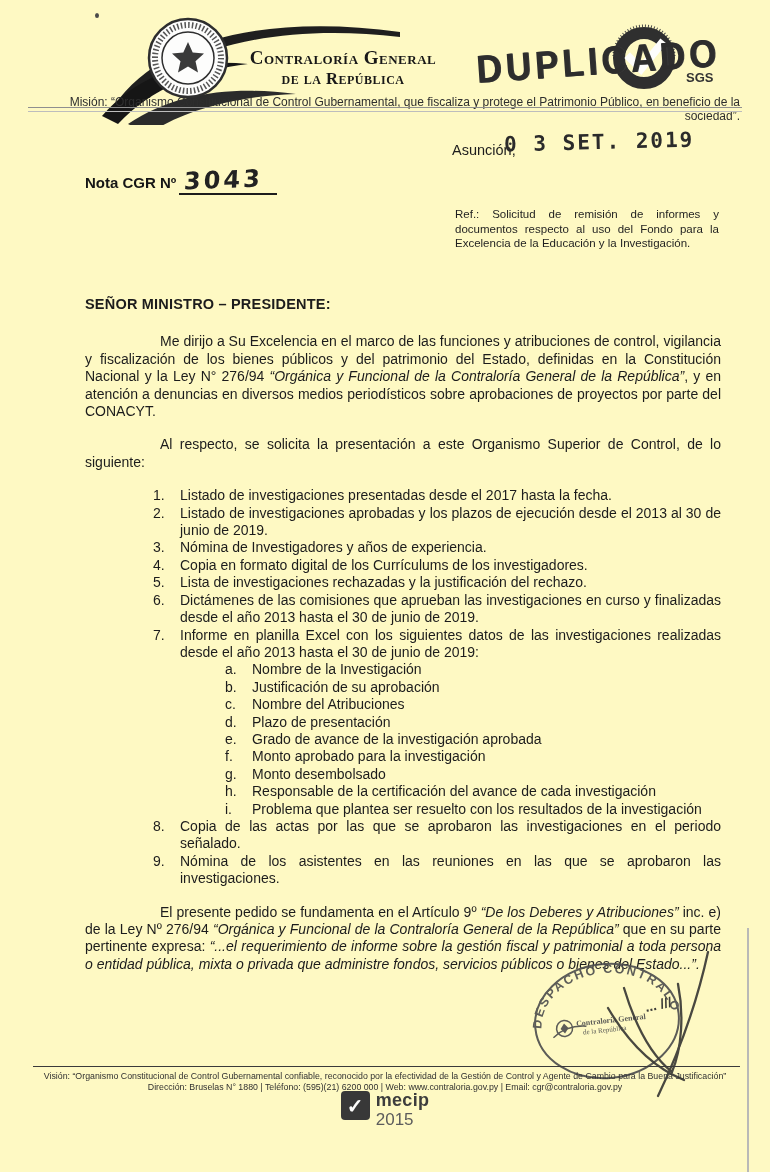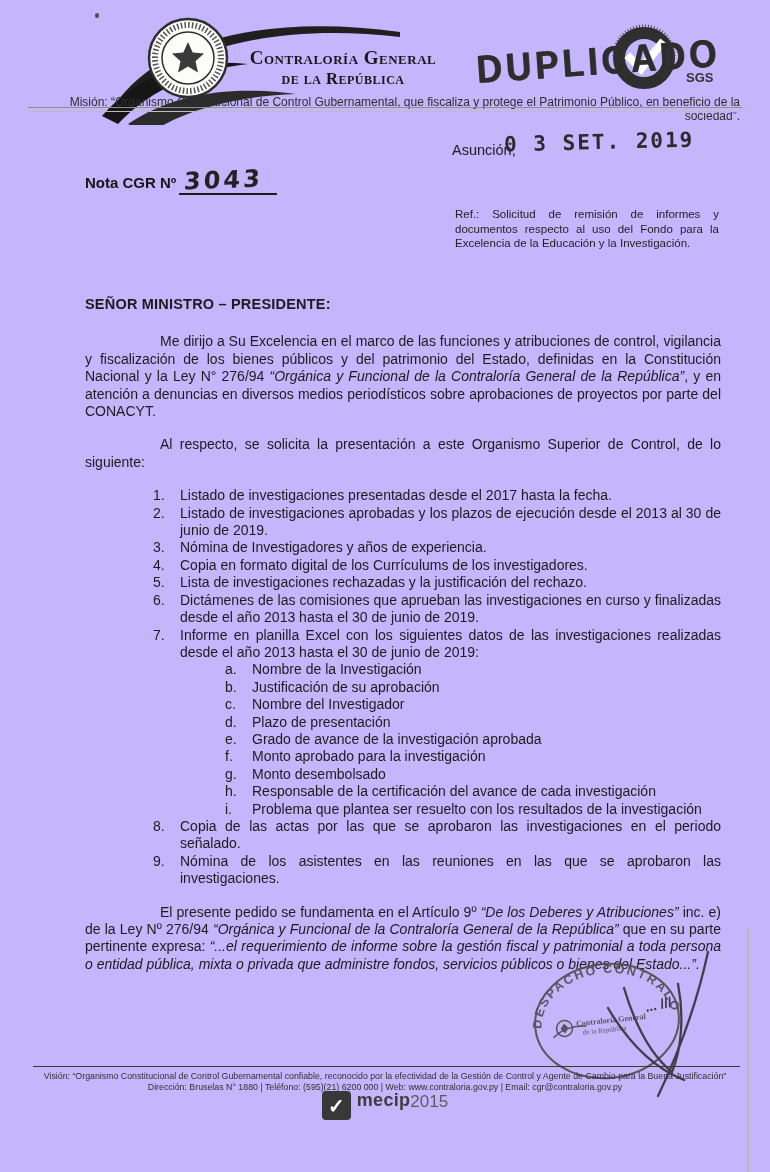--- a/index.html
+++ b/index.html
@@ -1,18 +1,18 @@
 <!DOCTYPE html>
 <html><head>
 <meta charset="utf-8">
 <style>
   html,body{margin:0;padding:0;background:#e8e8e6;}
   .page{
     position:relative;width:770px;height:1172px;margin:0 auto;
-    background:#c4b5fd;overflow:hidden;
+    background:#fef9c3;overflow:hidden;
     font-family:"Liberation Sans",sans-serif;color:#202020;
   }
   
   .artifact-dot{position:absolute;left:95px;top:13px;width:4px;height:5px;background:#4a4a4a;border-radius:50%;}
   .logo-svg{position:absolute;left:100px;top:10px;}
   .org-name{position:absolute;left:243px;top:48px;width:200px;text-align:center;
     font-family:"Liberation Serif",serif;font-weight:bold;color:#181818;line-height:1.05;}
   .org-name .l1{font-size:19px;font-variant:small-caps;letter-spacing:.5px;display:block;}
   .org-name .l2{font-size:16.5px;font-variant:small-caps;letter-spacing:.5px;display:block;margin-top:2px;}
   .duplicado{
@@ -58,21 +58,21 @@
   .it{font-style:italic;}
   
   .stamp-svg{position:absolute;left:512px;top:946px;opacity:.92;}
   
   .footer-rule{position:absolute;left:33px;top:1066px;width:707px;border-top:1.5px solid #3a3a3a;}
   .vision{position:absolute;left:40px;right:40px;top:1071px;text-align:center;font-size:8.8px;color:#303030;line-height:11px;}
   .direccion{position:absolute;left:40px;right:40px;top:1082px;text-align:center;font-size:8.8px;color:#303030;line-height:11px;}
   .mecip{position:absolute;left:0;right:0;top:1091px;display:flex;justify-content:center;align-items:flex-start;gap:6px;}
   .mecip-box{width:29px;height:29px;background:#383838;border-radius:4px;display:flex;align-items:center;justify-content:center;
     color:#fdfdfc;font-size:20px;font-weight:bold;line-height:1;}
-  .mecip-text{display:flex;line-height:1;justify-content:flex-end;}
+  .mecip-text{display:flex;flex-direction:column;line-height:1;justify-content:flex-end;}
   .mecip-word{font-size:18px;font-weight:bold;color:#3d3d3d;letter-spacing:.3px;}
   .mecip-year{font-size:17px;color:#5c5c5c;margin-top:2px;}
   .scan-edge{position:absolute;left:747px;top:928px;width:1.5px;height:244px;background:#b9b9b7;}
 </style>
 </head>
 <body>
 
 <div class="page">
 
   <div class="artifact-dot"></div>
@@ -157,21 +157,21 @@
       <div class="li sub">
           <span class="li-m">a.</span>
           <span class="li-t">Nombre de la Investigación</span>
         </div>
       <div class="li sub">
           <span class="li-m">b.</span>
           <span class="li-t">Justificación de su aprobación</span>
         </div>
       <div class="li sub">
           <span class="li-m">c.</span>
-          <span class="li-t">Nombre del Investigador</span>
+          <span class="li-t">Nombre del Atribuciones</span>
         </div>
       <div class="li sub">
           <span class="li-m">d.</span>
           <span class="li-t">Plazo de presentación</span>
         </div>
       <div class="li sub">
           <span class="li-m">e.</span>
           <span class="li-t">Grado de avance de la investigación aprobada</span>
         </div>
       <div class="li sub">

